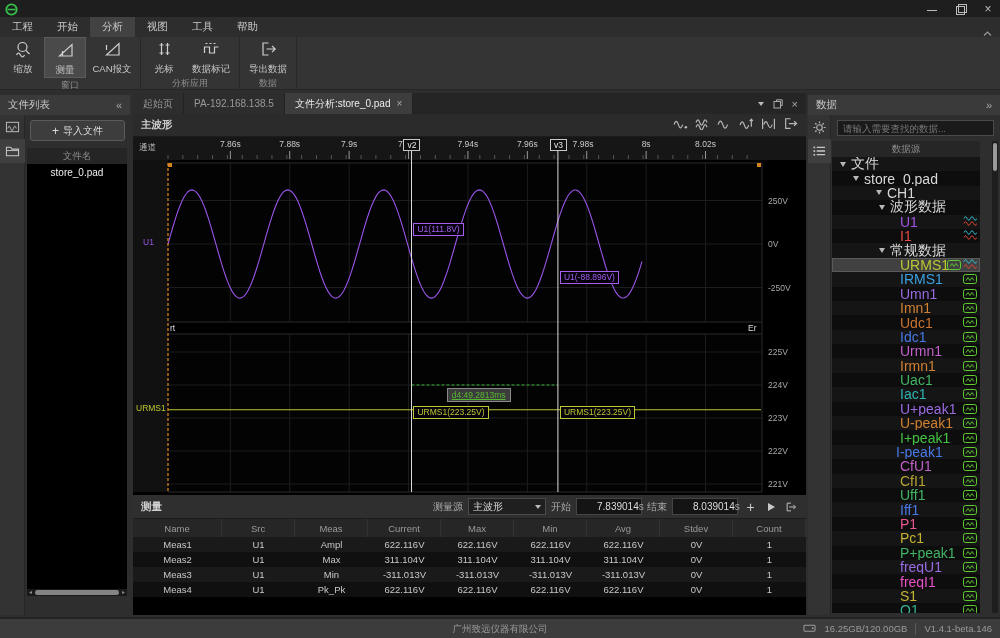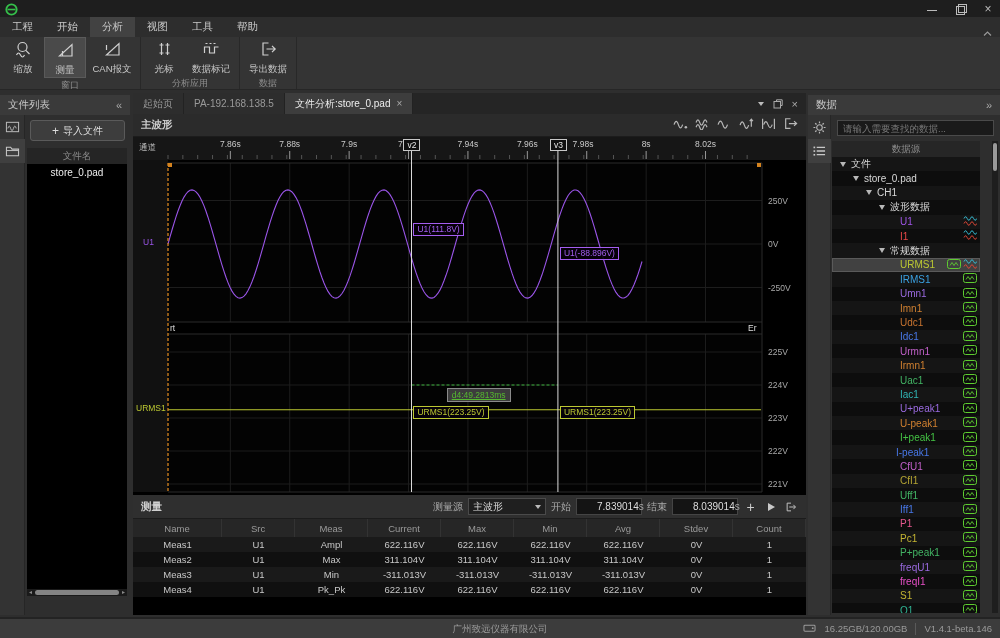--- a/index.html
+++ b/index.html
@@ -87,21 +87,21 @@
 
   
   .right-header { left:808px; top:95px; width:192px; }
   .right-header .chev { margin-left:auto; color:#aaa; font-size:11px; }
   .right-body { position:absolute; left:808px; top:115px; width:192px; bottom:23px; background:#2e2e2e; }
   .right-strip { position:absolute; left:0; top:0; width:23px; bottom:0; background:#333; border-right:1px solid #262626; }
   .search-input { position:absolute; left:29px; top:5px; width:157px; height:16px; background:#1a1a1a; border:1px solid #4a4a4a; color:#ccc; font-size:9.5px; padding:0 5px; font-family:"Liberation Sans","DejaVu Sans",sans-serif; }
   .search-input::placeholder { color:#777; }
   .tree-header { position:absolute; left:24px; top:26px; width:148px; height:16px; background:#262626; color:#8f8f8f; font-size:9.5px; display:flex; align-items:center; justify-content:center; }
   .tree { position:absolute; left:24px; top:42px; width:148px; bottom:2px; overflow:hidden; }
-  .tree-row { height:14.4px; display:flex; align-items:center; font-size:10px; position:relative; }
+  .tree-row { height:14.4px; display:flex; align-items:center; font-size:14px; position:relative; }
   .tree-row.z0 { background:#151515; } .tree-row.z1 { background:#0d0d0d; }
   .tree-row.selected { background:#414141; outline:1px solid #5a5a5a; outline-offset:-1px; }
   .tree-row .exp { width:0; height:0; border-left:3.5px solid transparent; border-right:3.5px solid transparent; border-top:5px solid #b8b8b8; margin-right:5px; }
   .tree-row .lbl { white-space:nowrap; }
   .tree-row .icons { position:absolute; right:3px; display:flex; gap:2px; align-items:center; }
   .vscroll { position:absolute; right:2px; top:26px; bottom:2px; width:6px; background:#1e1e1e; }
   .vscroll .thumb { position:absolute; left:1px; right:1px; top:2px; height:28px; background:#9a9a9a; border-radius:2px; }
 
   
   .statusbar { position:absolute; left:0; bottom:0; width:1000px; height:21px; background:#3c3c3c; border-top:2px solid #232323; font-size:9.5px; color:#9a9a9a; }
@@ -387,21 +387,21 @@
       <div class="wa-label" style="left: 635px; top: 210px; color: rgb(168, 168, 168); border-color: rgb(168, 168, 168);">225V</div>
       <div class="wa-label" style="left: 635px; top: 243px; color: rgb(168, 168, 168); border-color: rgb(168, 168, 168);">224V</div>
       <div class="wa-label" style="left: 635px; top: 276px; color: rgb(168, 168, 168); border-color: rgb(168, 168, 168);">223V</div>
       <div class="wa-label" style="left: 635px; top: 309px; color: rgb(168, 168, 168); border-color: rgb(168, 168, 168);">222V</div>
       <div class="wa-label" style="left: 635px; top: 342px; color: rgb(168, 168, 168); border-color: rgb(168, 168, 168);">221V</div>
       <div class="wa-label" style="left: 37px; top: 186px; color: rgb(221, 221, 221); border-color: rgb(221, 221, 221);">rt</div>
       <div class="wa-label" style="left: 615px; top: 186px; color: rgb(221, 221, 221); border-color: rgb(221, 221, 221);">Er</div>
       <div class="cursor-flag" style="left: 270.498px;">v2</div>
       <div class="cursor-flag" style="left: 416.919px;">v3</div>
       <div class="vlabel-box" style="left: 280.498px; top: 86px; color: rgb(164, 94, 240); border-color: rgb(164, 94, 240);">U1(111.8V)</div>
-      <div class="vlabel-box" style="left: 426.919px; top: 110px; color: rgb(164, 94, 240); border-color: rgb(164, 94, 240);">U1(-88.896V)</div>
+      <div class="vlabel-box" style="left: 426.919px; top: 134px; color: rgb(164, 94, 240); border-color: rgb(164, 94, 240);">U1(-88.896V)</div>
       <div class="vlabel-box" style="left: 280.498px; top: 269px; color: rgb(188, 200, 50); border-color: rgb(188, 200, 50);">URMS1(223.25V)</div>
       <div class="vlabel-box" style="left: 426.919px; top: 269px; color: rgb(188, 200, 50); border-color: rgb(188, 200, 50);">URMS1(223.25V)</div>
       <div class="delta-box" style="left: 313.709px; top: 251px; color: rgb(85, 184, 48); text-decoration: underline;">d4:49.2813ms</div>
     </div>
 
   <div class="measure-bar">
     <span class="measure-title">测量</span>
     <span class="mb-right">
       <span class="mb-label">测量源</span>
       <span class="mb-select">
@@ -520,21 +520,21 @@
     <div class="tree-header">数据源</div>
     <div class="tree" id="data-tree">
         <div class="tree-row z0" style="padding-left: 8px;">
           <span class="exp"></span>
           <span class="lbl" style="color: rgb(216, 216, 216);">文件</span>
         </div>
         <div class="tree-row z1" style="padding-left: 21px;">
           <span class="exp"></span>
           <span class="lbl" style="color: rgb(216, 216, 216);">store_0.pad</span>
         </div>
-        <div class="tree-row z0" style="padding-left: 34px;">
+        <div class="tree-row z0" style="padding-left: 44px;">
           <span class="exp"></span>
           <span class="lbl" style="color: rgb(216, 216, 216);">CH1</span>
         </div>
         <div class="tree-row z1" style="padding-left: 47px; font-family: Liberation Serif, serif;">
           <span class="exp"></span>
           <span class="lbl" style="color: rgb(216, 216, 216);">波形数据</span>
         </div>
         <div class="tree-row z0" style="padding-left: 68px;">
           <span class="lbl" style="color: rgb(160, 85, 232);">U1</span>
           <span class="icons">

